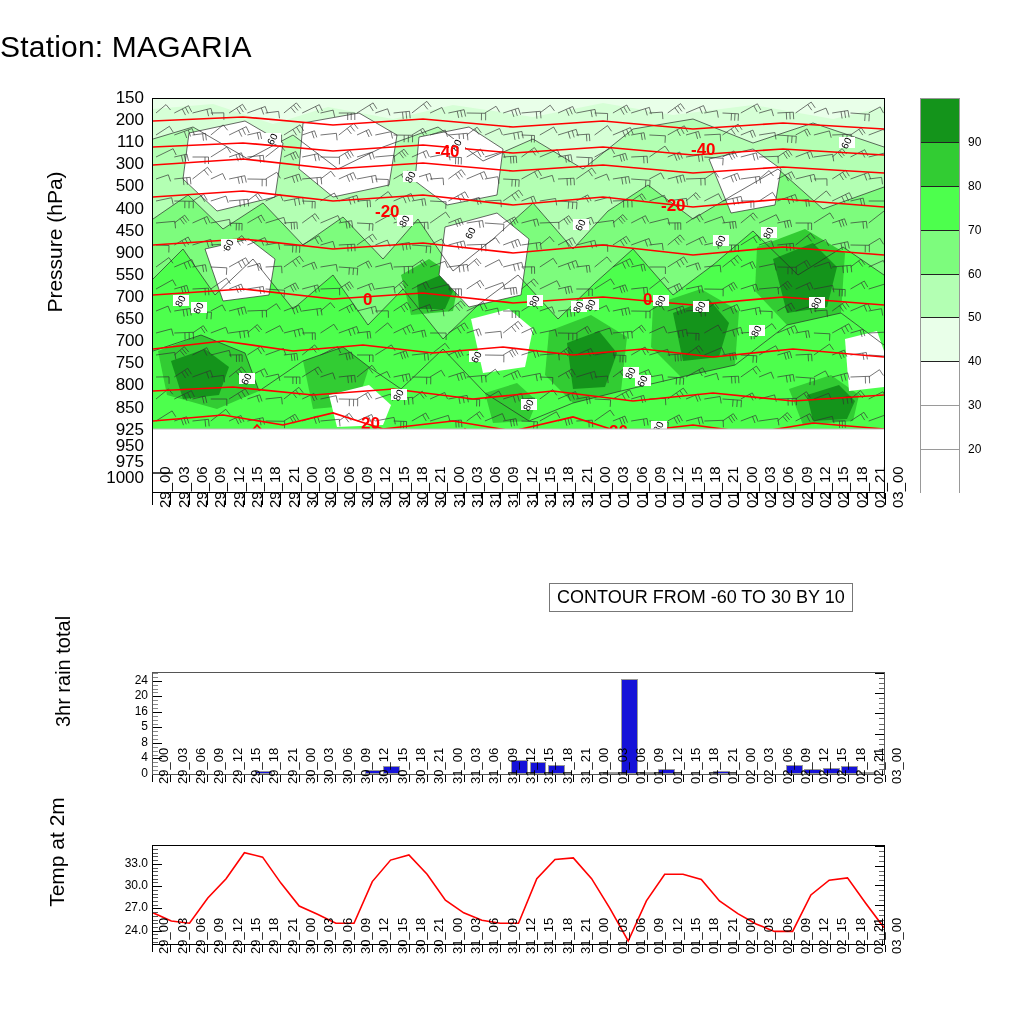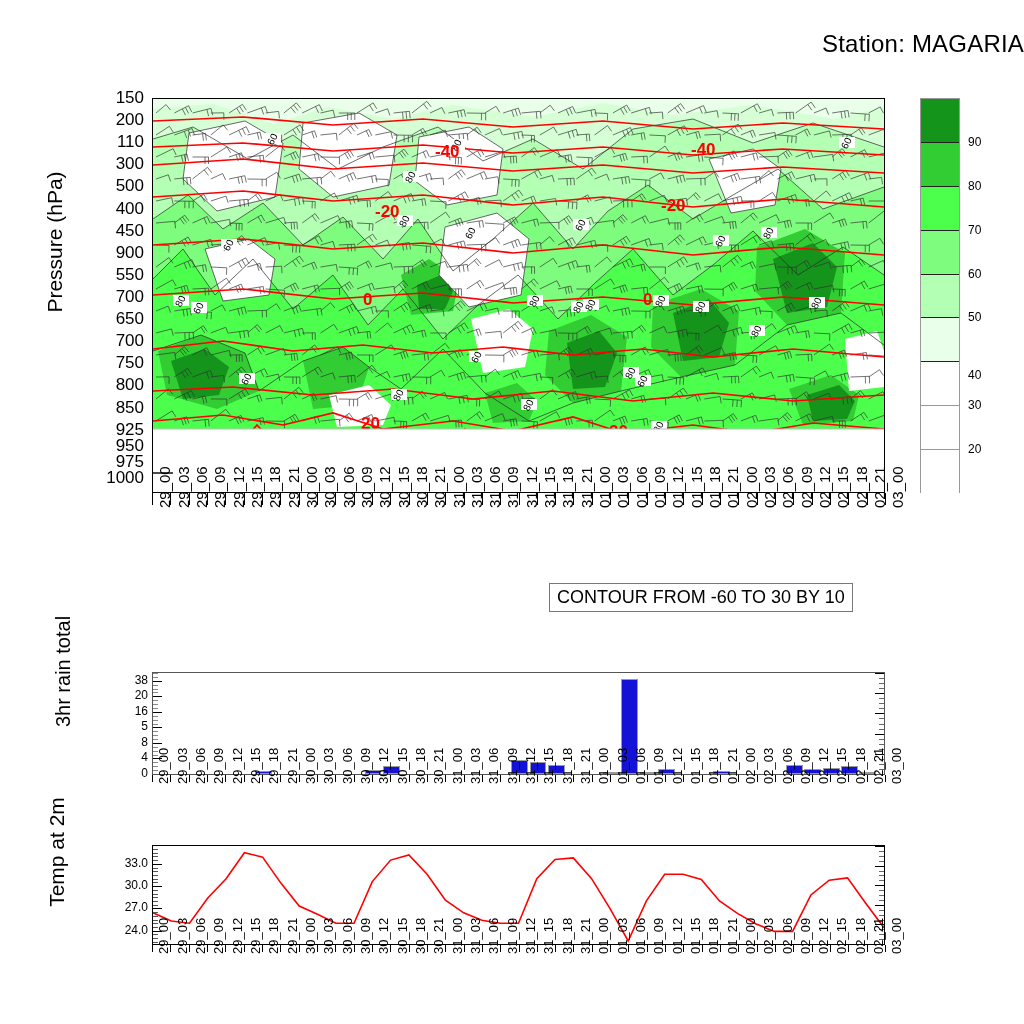--- a/index.html
+++ b/index.html
@@ -1,21 +1,21 @@
 <!DOCTYPE html>
 <html><head>
 <meta charset="utf-8">
 <style>
   html,body{margin:0;padding:0;background:#ffffff;}
   body{width:1024px;height:1024px;position:relative;
        font-family:"Liberation Sans","DejaVu Sans",sans-serif;color:#000;}
   .abs{position:absolute;}
   
-  #page-title{left:0;top:30px;width:1024px;text-align:right;
-              font-size:24px;letter-spacing:.2px;}
+  #page-title{left:0;top:30px;width:1024px;text-align:left;
+              font-size:30px;letter-spacing:.2px;}
   
   #xsec-panel{left:152px;top:98px;width:733px;height:395px;
               border:1.4px solid #000;box-sizing:border-box;overflow:hidden;
               background:#fff;}
   #xsec-svg{position:absolute;left:0;top:0;}
   
   .ylab{position:absolute;right:0;width:60px;text-align:right;
         font-size:17px;line-height:17px;transform:translateY(-9px);}
   #ylab-wrap{left:78px;top:98px;width:66px;height:395px;}
   #ylab-title{left:-60px;top:230px;width:230px;text-align:center;
@@ -2198,21 +2198,21 @@
     <div class="band" style="height: 43.8889px; background: rgb(255, 255, 255); border-bottom-color: rgb(154, 154, 154);"></div>
     <div class="band" style="height: 43.8889px; background: rgb(255, 255, 255); border-bottom-color: rgb(154, 154, 154);"></div>
     <div class="band" style="height: 43.8889px; background: rgb(255, 255, 255); border-bottom-color: rgb(154, 154, 154);"></div>
   </div>
 <div class="abs" id="cbar-labels" style="left:0;top:0;width:1024px;height:0;">
     <div class="cbar-lab abs" style="top: 141.889px;">90</div>
     <div class="cbar-lab abs" style="top: 185.778px;">80</div>
     <div class="cbar-lab abs" style="top: 229.667px;">70</div>
     <div class="cbar-lab abs" style="top: 273.556px;">60</div>
     <div class="cbar-lab abs" style="top: 317.444px;">50</div>
-    <div class="cbar-lab abs" style="top: 361.333px; margin-top: 14px;">40</div>
+    <div class="cbar-lab abs" style="top: 361.333px;">40</div>
     <div class="cbar-lab abs" style="top: 405.222px;">30</div>
     <div class="cbar-lab abs" style="top: 449.111px;">20</div>
   </div>
 
 <div class="abs" id="contour-note">CONTOUR FROM -60 TO 30 BY 10</div>
 
 <div class="abs" id="rain-panel">
     <div class="bar" style="left: 101.704px; width: 16.859px; height: 3.49615px;"></div>
     <div class="bar" style="left: 211.654px; width: 16.859px; height: 3.88462px;"></div>
     <div class="bar" style="left: 229.979px; width: 16.859px; height: 7.76923px;"></div>
@@ -2278,21 +2278,21 @@
     <div style="position: absolute; right: 0px; width: 5px; height: 1px; top: 95.95px; background: rgb(102, 102, 102);"></div>
     <div style="position: absolute; right: 0px; width: 9px; height: 1px; top: 101px; background: rgb(0, 0, 0);"></div>
   </div>
 <div class="abs" id="rlab-wrap">
     <div class="rlab" style="top: 101px;">0</div>
     <div class="rlab" style="top: 85.4615px;">4</div>
     <div class="rlab" style="top: 69.9231px;">8</div>
     <div class="rlab" style="top: 54.3846px;">5</div>
     <div class="rlab" style="top: 38.8462px;">16</div>
     <div class="rlab" style="top: 23.3077px;">20</div>
-    <div class="rlab" style="top: 7.76923px;">38</div>
+    <div class="rlab" style="top: 7.76923px;">24</div>
   </div>
 <div class="abs" id="rain-title">3hr rain total</div>
 <div class="abs" id="rain-xticks" style="left:152px;top:775px;width:733px;height:70px;">
     <div class="xtick" style="left: 0px; top: 0px; height: 7px; background: rgb(0, 0, 0);"></div>
     <div class="xlab" style="font-size: 13px; left: 5.46px; top: 9px;">29_00</div>
     <div class="xtick" style="left: 18.325px; top: 0px; height: 7px; background: rgb(0, 0, 0);"></div>
     <div class="xlab" style="font-size: 13px; left: 23.785px; top: 9px;">29_03</div>
     <div class="xtick" style="left: 36.65px; top: 0px; height: 7px; background: rgb(0, 0, 0);"></div>
     <div class="xlab" style="font-size: 13px; left: 42.11px; top: 9px;">29_06</div>
     <div class="xtick" style="left: 54.975px; top: 0px; height: 7px; background: rgb(0, 0, 0);"></div>

